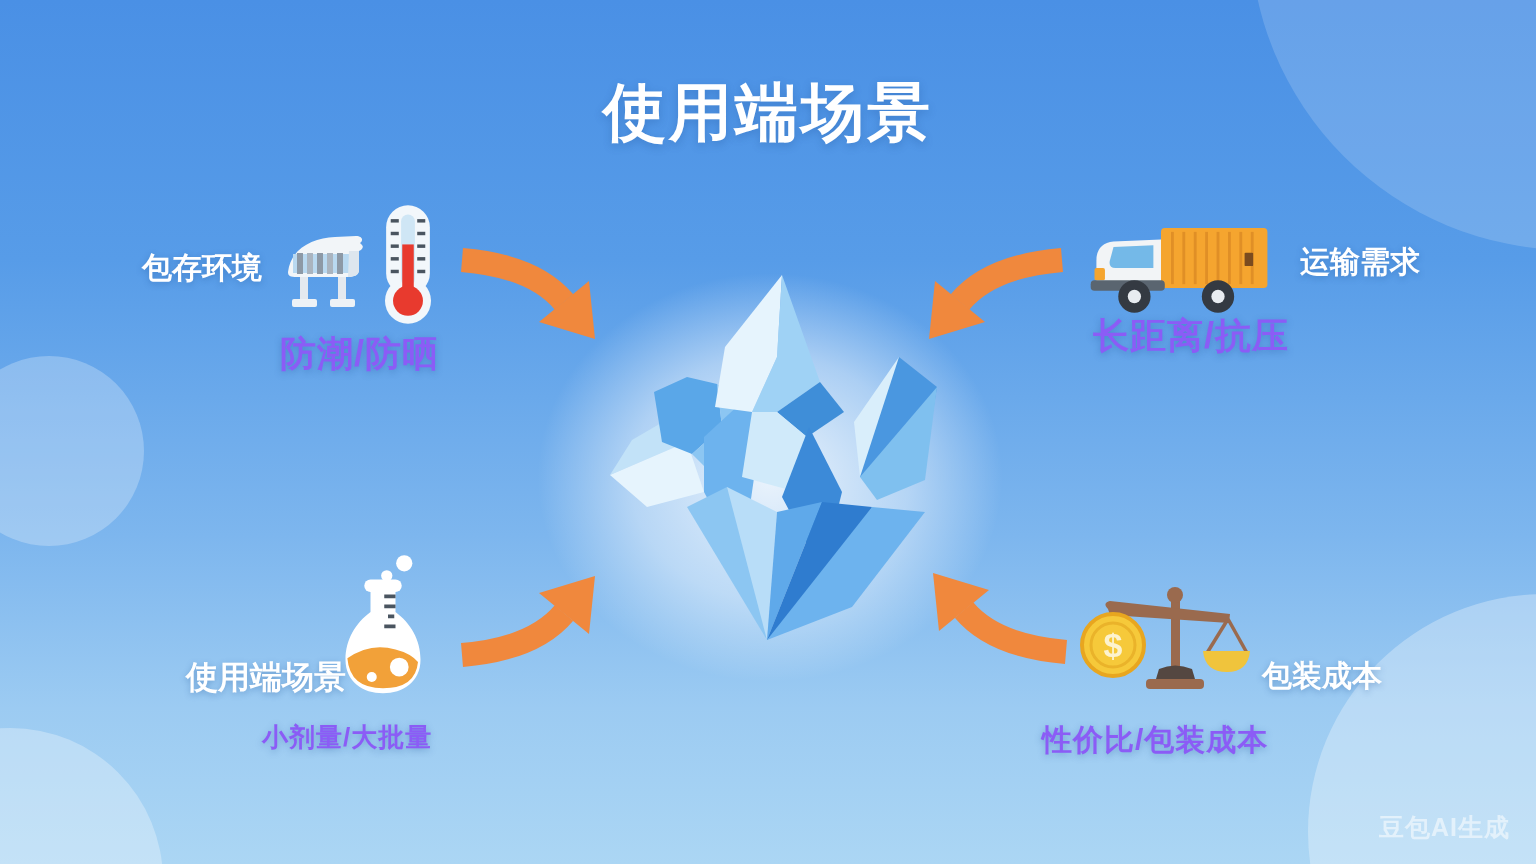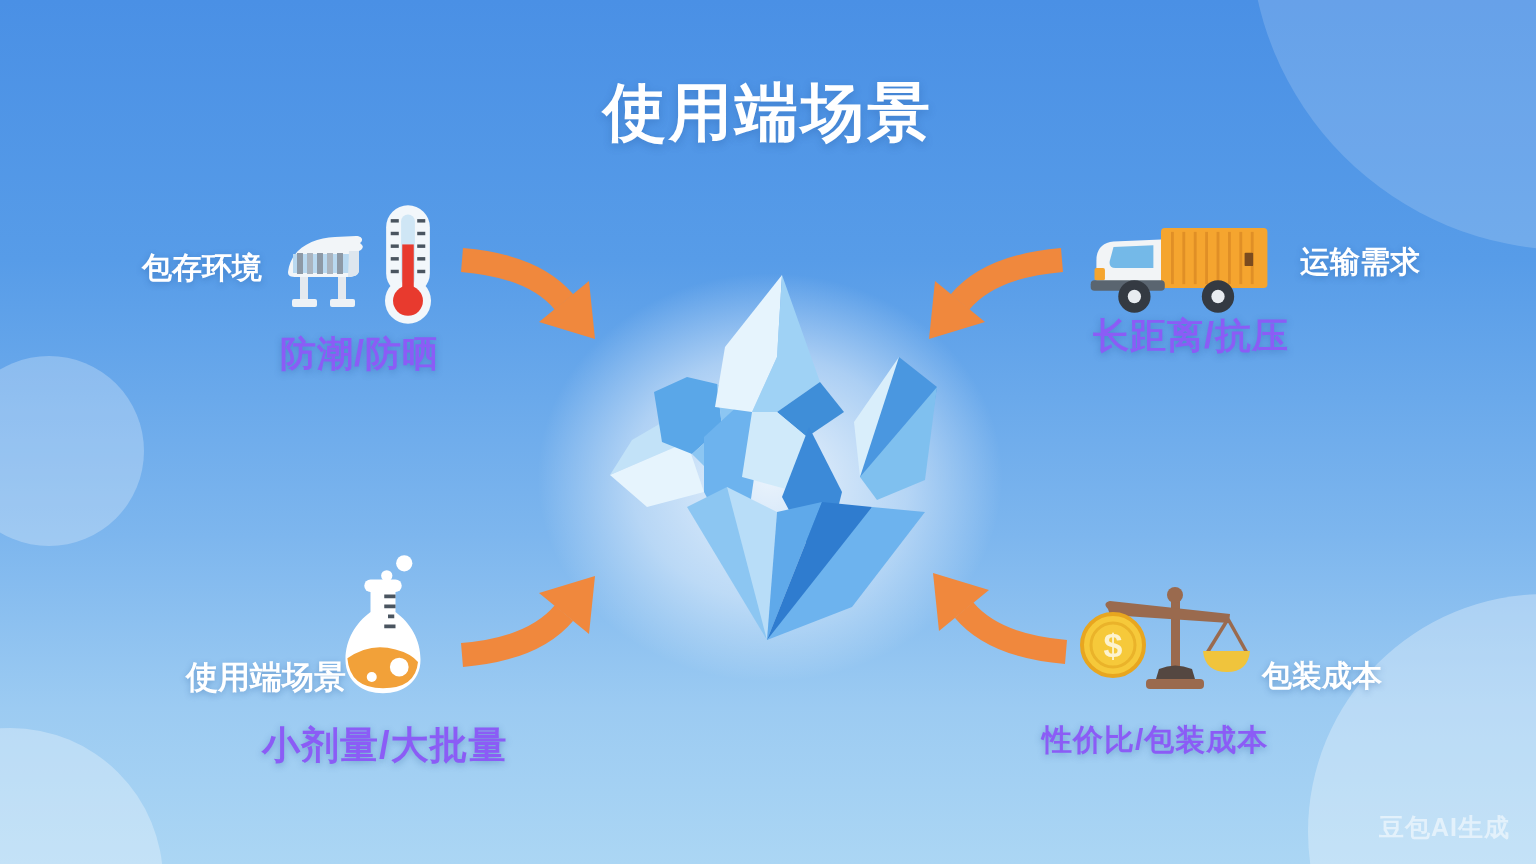--- a/index.html
+++ b/index.html
@@ -183,21 +183,21 @@
     <g fill="#4a5560">
       <rect x="41" y="33" width="9" height="3"></rect>
       <rect x="41" y="41" width="9" height="3"></rect>
       <rect x="44" y="49" width="5" height="3"></rect>
       <rect x="41" y="57" width="9" height="3"></rect>
     </g>
   </svg>
 </div>
 
 <div class="tag" style="left:186px;top:656px;font-size:32px;">使用端场景</div>
-<div class="biglabel" style="left:262px;top:720px;font-size:38px;">小剂量/大批量</div>
+<div class="biglabel" style="left:262px;top:720px;font-size:26px;">小剂量/大批量</div>
 
 <div class="abs" style="left:1080px;top:585px;">
   <svg width="170" height="120" viewBox="0 0 170 120">
 
     <g>
       <rect x="91" y="8" width="9" height="84" rx="3" fill="#9a6a4e"></rect>
       <circle cx="95" cy="10" r="8" fill="#9a6a4e"></circle>
       <path d="M30,16 Q22,18 28,24 L30,30 L149,38 L150,29 Z" fill="#9a6a4e"></path>
       <line x1="148" y1="34" x2="127" y2="68" stroke="#9a6a4e" stroke-width="3.5"></line>
       <line x1="148" y1="34" x2="167" y2="68" stroke="#9a6a4e" stroke-width="3.5"></line>

